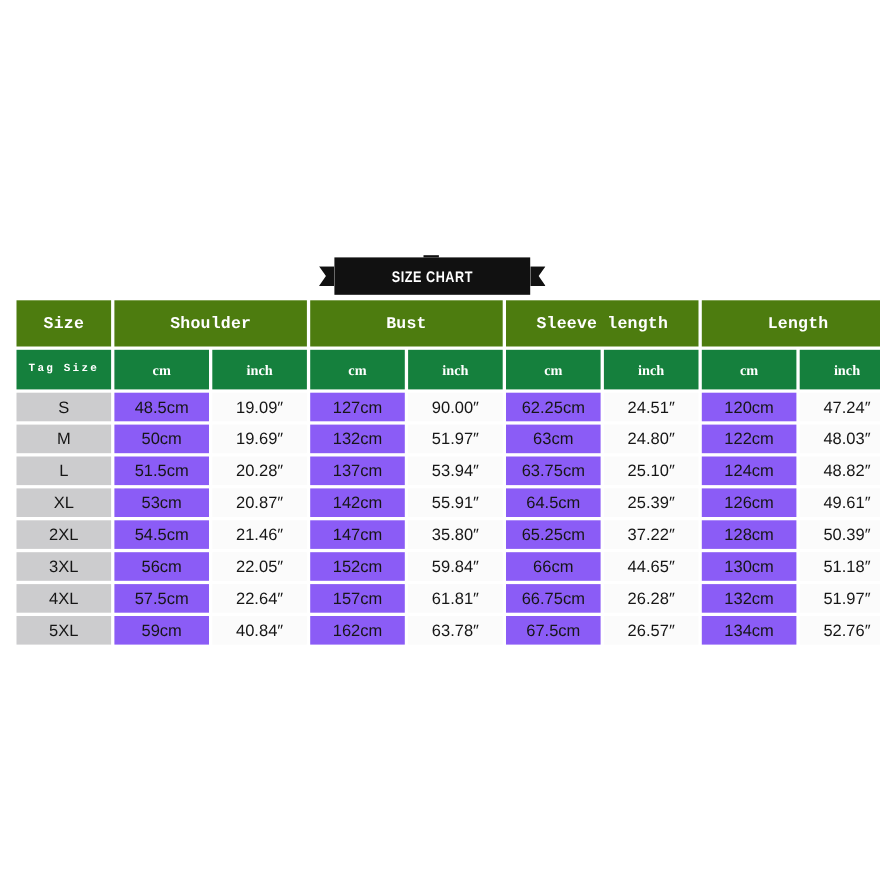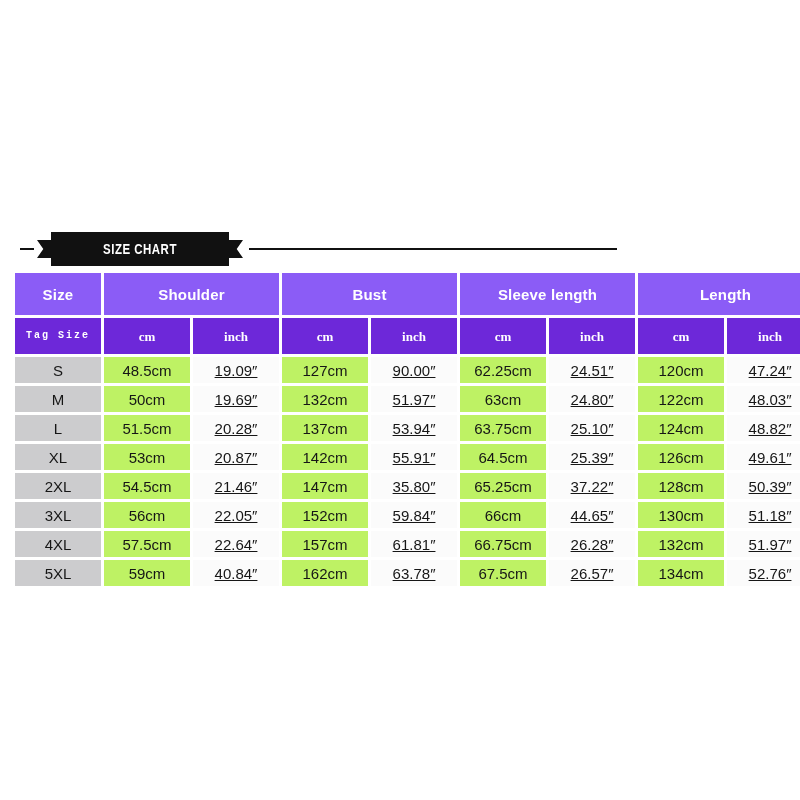--- a/index.html
+++ b/index.html
@@ -19,26 +19,27 @@
     position: absolute;
     left: 0; top: 0;
     width: 800px;
     height: 800px;
     background: #ffffff;
   }
 
   
   .banner-wrap {
     position: absolute;
-    left: 20px;
+    left: 4px;
     top: 232px;
     width: 778px;
     height: 34px;
     display: flex;
     align-items: center;
+    flex-direction: column;
   }
   .banner-dash {
     width: 14px;
     height: 2px;
     background: #111111;
     flex: 0 0 auto;
     margin-right: 3px;
   }
   .ribbon {
     position: relative;
@@ -103,32 +104,32 @@
   table.size-chart td {
     padding: 0;
     margin: 0;
     text-align: center;
     vertical-align: middle;
     line-height: 1;
   }
 
   
   .hdr {
-    background: #8b5cf6;
+    background: #4d7c0f;
     color: #ffffff;
     height: 42px;
-    font-family: Liberation Sans, sans-serif;
+    font-family: Liberation Mono, monospace;
     font-size: 15px;
     font-weight: bold;
     letter-spacing: 0.2px;
   }
 
   
   .subhdr {
-    background: #6d28d9;
+    background: #15803d;
     color: #ffffff;
     height: 36px;
     font-family: "Liberation Serif", serif;
     font-size: 13px;
     font-weight: bold;
   }
   .subhdr.tagsize {
     font-family: "Liberation Mono", "DejaVu Sans Mono", monospace;
     font-size: 10px;
     letter-spacing: 2px;
@@ -140,25 +141,24 @@
     height: 26px;
     font-family: "Liberation Sans", sans-serif;
     font-size: 15px;
     color: #161616;
     font-weight: normal;
   }
   .cell.size-col {
     background: #ccccce;
   }
   .cell.cm-col {
-    background: #bef264;
+    background: #8b5cf6;
   }
   .cell.inch-col {
     background: #fbfbfb;
-    text-decoration: underline;
   }
 
   
   col.c-size   { width: 86px; }
   col.c-cm     { width: 86px; }
   col.c-inch   { width: 86px; }
 </style>
 </head>
 <body>
 

